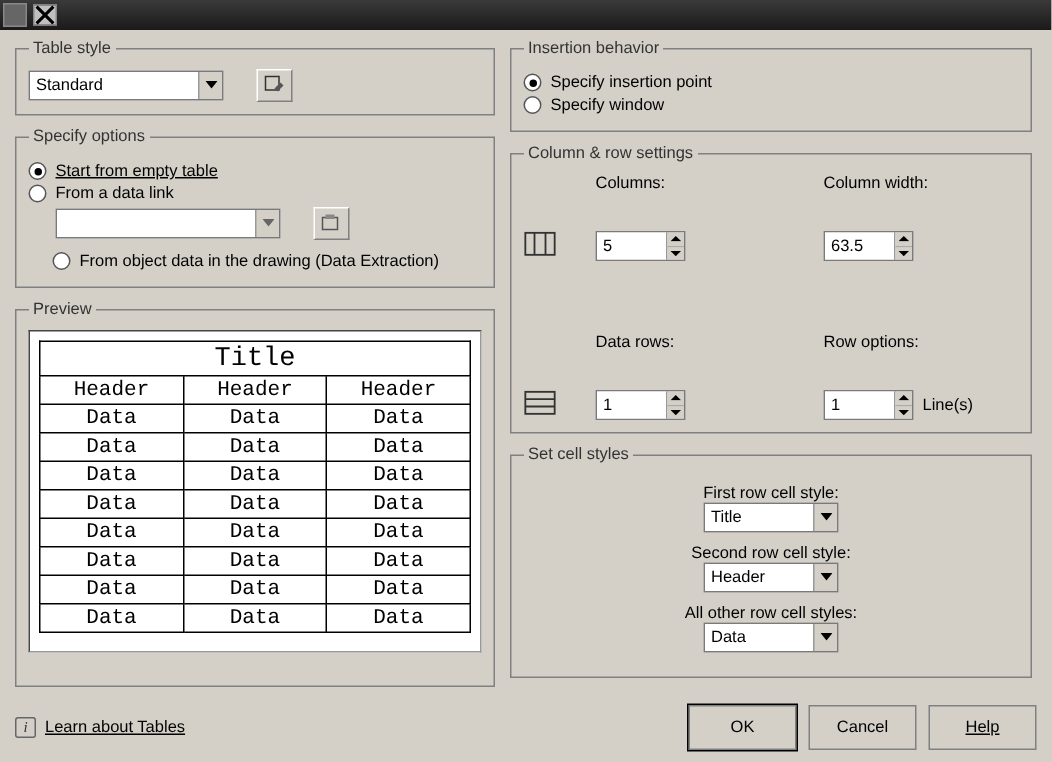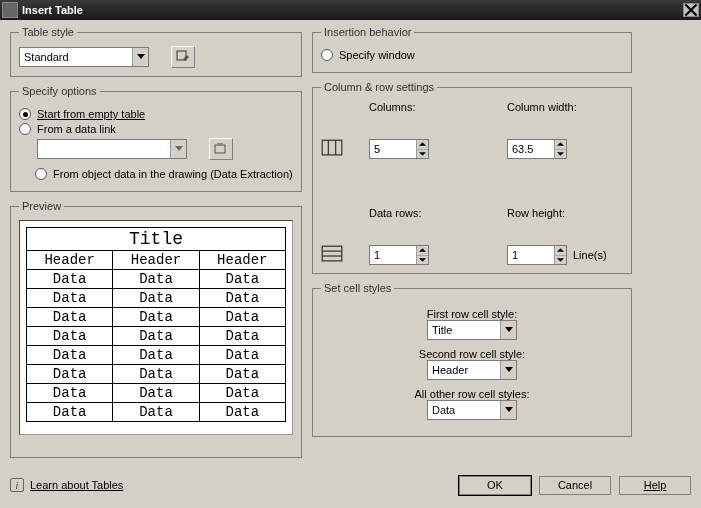--- a/index.html
+++ b/index.html
@@ -42,22 +42,22 @@
     line-height: 1;
     cursor: pointer;
   }
   .dialog-body {
     padding: 6px 10px;
     display: flex;
     gap: 10px;
     height: 448px;
   }
   .col { display: flex; flex-direction: column; gap: 4px; }
-  .col-left { width: 292px; }
-  .col-right { width: 320px; }
+  .col-left { width: 320px; }
+  .col-right { width: 348px; }
   fieldset {
     border: 1px solid #808080;
     margin: 0 0 4px 0;
     padding: 8px 8px 8px 8px;
     position: relative;
   }
   legend {
     font-size: 11px;
     color: #333;
     padding: 0 3px;
@@ -189,21 +189,21 @@
   .dialog-footer {
     display: flex;
     align-items: center;
     padding: 0 10px;
     height: 34px;
   }
   .dialog-footer .left { display: flex; align-items: center; gap: 6px; flex: 1; }
   .dialog-footer .btns { display: flex; gap: 8px; }
   .btn {
     min-width: 72px;
-    height: 19px;
+    height: 30px;
     background: #d4d0c8;
     border: 1px solid #808080;
     display: flex;
     align-items: center;
     justify-content: center;
     font-size: 11px;
     cursor: pointer;
   }
   .btn.default {
     outline: 1px solid #000;
@@ -221,21 +221,20 @@
     color: #333;
   }
   .disabled { color: #888; }
   .combo { width: 90px; }
 </style>
 </head>
 <body>
 
 <div class="titlebar">
   <span class="titlebar-icon"></span>
-  <span class="titlebar-text">Insert Table</span>
   <div class="titlebar-close">
     <svg viewBox="0 0 10 10">
         <path d="M1 1 L9 9 M9 1 L1 9" stroke="#000" stroke-width="1.5"></path>
       </svg>
   </div>
 </div>
 
 <div class="dialog-body">
 
   <div class="col col-left">
@@ -348,20 +347,24 @@
             </tbody>
         </table>
       </div>
     </fieldset>
   </div>
 
   <div class="col col-right">
 
     <fieldset>
       <legend>Insertion behavior</legend>
+      <div class="radio-row">
+        <span class="radio checked"></span>
+        <span>Specify insertion point</span>
+      </div>
       <div class="radio-row">
         <span class="radio"></span>
         <span>Specify window</span>
       </div>
     </fieldset>
 
     <fieldset>
       <legend>Column &amp; row settings</legend>
       <div class="colrow-grid">
         <div></div>
@@ -403,21 +406,21 @@
                   <path d="M0 0 L8 0 L4 4 Z" fill="#000"></path>
                 </svg>
               </div>
           </div>
         </div>
 
         <div style="grid-column:1/4; height:6px;"></div>
 
         <div></div>
         <div class="lbl">Data rows:</div>
-        <div class="lbl">Row height:</div>
+        <div class="lbl">Row options:</div>
 
         <div class="grid-icon">
           <svg viewBox="0 0 18 14">
               <rect x="1" y="1" width="16" height="12" fill="none" stroke="#333"></rect>
               <line x1="1" y1="5" x2="17" y2="5" stroke="#333"></line>
               <line x1="1" y1="9" x2="17" y2="9" stroke="#333"></line>
             </svg>
         </div>
         <div class="spinner">
           <input value="1" style="">

